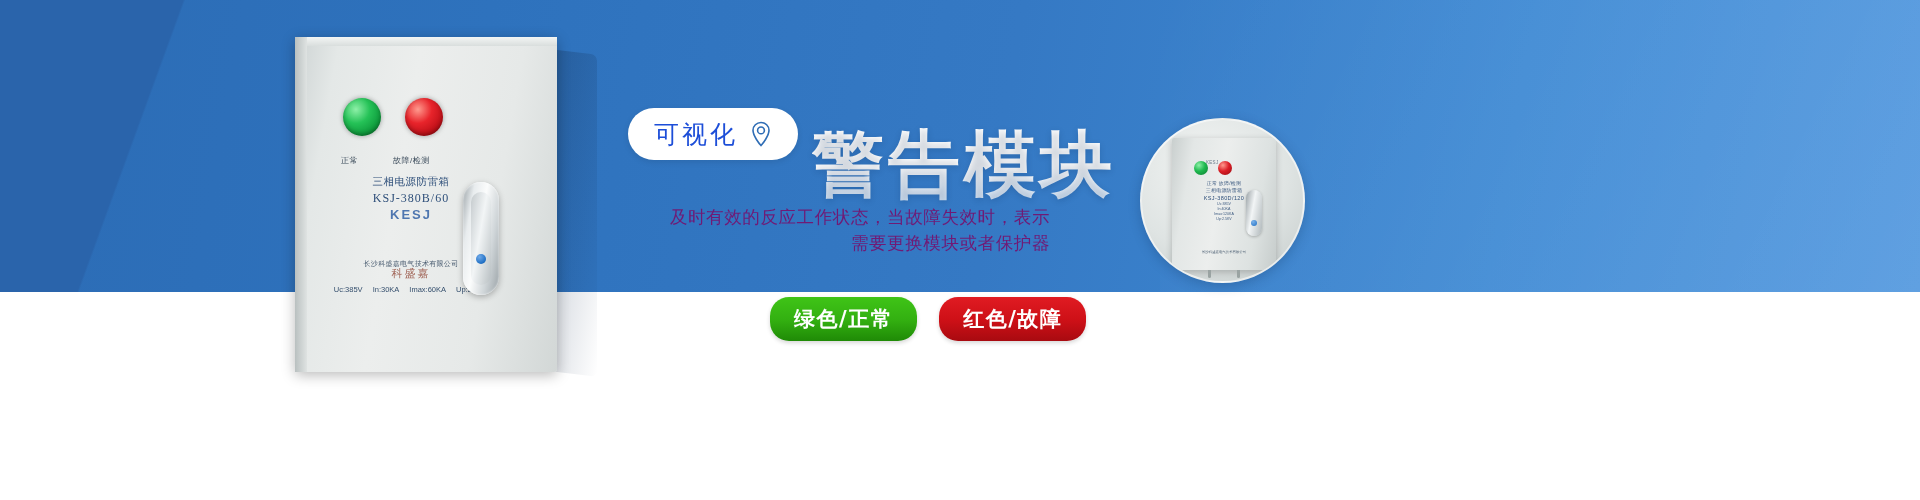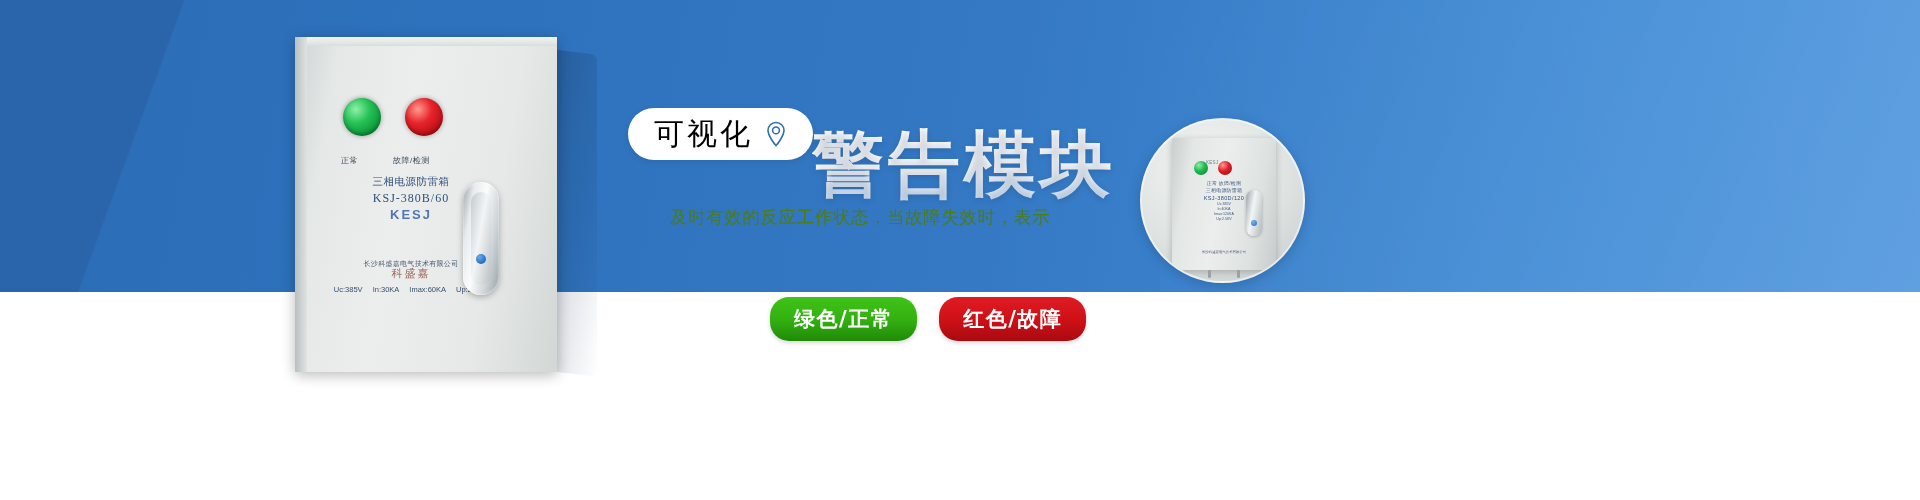--- a/index.html
+++ b/index.html
@@ -100,40 +100,40 @@
   }
 
   
   .pill-visual{
     position:absolute; left:628px; top:108px;
     height:52px; padding:0 26px; border-radius:26px;
     background:#ffffff; display:flex; align-items:center; gap:12px;
     box-shadow:0 2px 6px rgba(0,0,0,.10);
   }
   .pill-visual .txt{
-    font-size:30px; color:#000000; letter-spacing:3px; line-height:1;
+    font-size:25px; color:#1d4ed8; letter-spacing:3px; line-height:1;
     font-family:"DejaVu Sans","Liberation Sans",sans-serif;
   }
   .loc-icon{ width:22px; height:26px; display:block; }
 
   .headline{
     position:absolute; left:812px; top:84px;
     font-size:72px; font-weight:bold; letter-spacing:4px; line-height:80px;
     color:#ffffff;
     font-family:"DejaVu Sans","Liberation Sans",sans-serif;
     background:linear-gradient(180deg,#ffffff 0%,#ffffff 55%,#e5eef8 78%,#cfe0f2 100%);
     -webkit-background-clip:text; background-clip:text;
     -webkit-text-fill-color:transparent;
     text-shadow:0 2px 6px rgba(10,40,80,.18);
     margin-top:40px;
   }
 
   .subtitle{
     position:absolute; left:620px; top:204px; width:430px;
-    text-align:right; color:#4d7c0f;
+    text-align:right; color:#701a75;
     font-size:17.5px; line-height:26px; letter-spacing:.6px;
     font-family:"DejaVu Sans","Liberation Sans",sans-serif;
   }
 
   .status-pills{
     position:absolute; left:770px; top:297px; display:flex; gap:22px;
   }
   .status-pill{
     height:44px; padding:0 24px; border-radius:19px;
     display:flex; align-items:center; justify-content:center;
@@ -229,20 +229,21 @@
         <path d="M11 1.5C6.6 1.5 3 5 3 9.3c0 5.6 6.6 13.8 8 15.2 1.4-1.4 8-9.6 8-15.2C19 5 15.4 1.5 11 1.5z" fill="none" stroke="#2f6db5" stroke-width="1.6"></path>
         <circle cx="11" cy="9.4" r="3.4" fill="none" stroke="#2f6db5" stroke-width="1.6"></circle>
       </svg>
     </span>
   </div>
 
   <div class="headline">警告模块</div>
 
   <div class="subtitle">
     <div>及时有效的反应工作状态，当故障失效时，表示</div>
+    <div>需要更换模块或者保护器</div>
   </div>
 
   <div class="status-pills">
     <div class="status-pill pill-green">绿色/正常</div>
     <div class="status-pill pill-red">红色/故障</div>
   </div>
 
   <div class="circle-photo">
     <div class="cp-box">
       <div class="cp-brandtag">KESJ</div>

